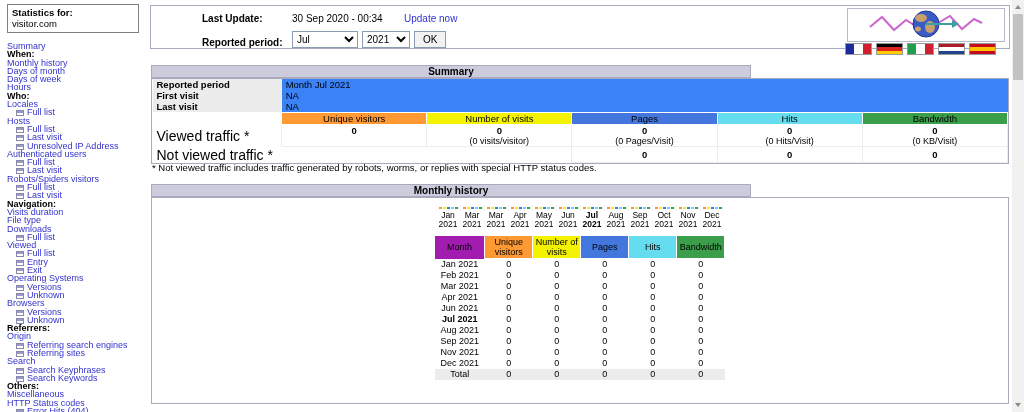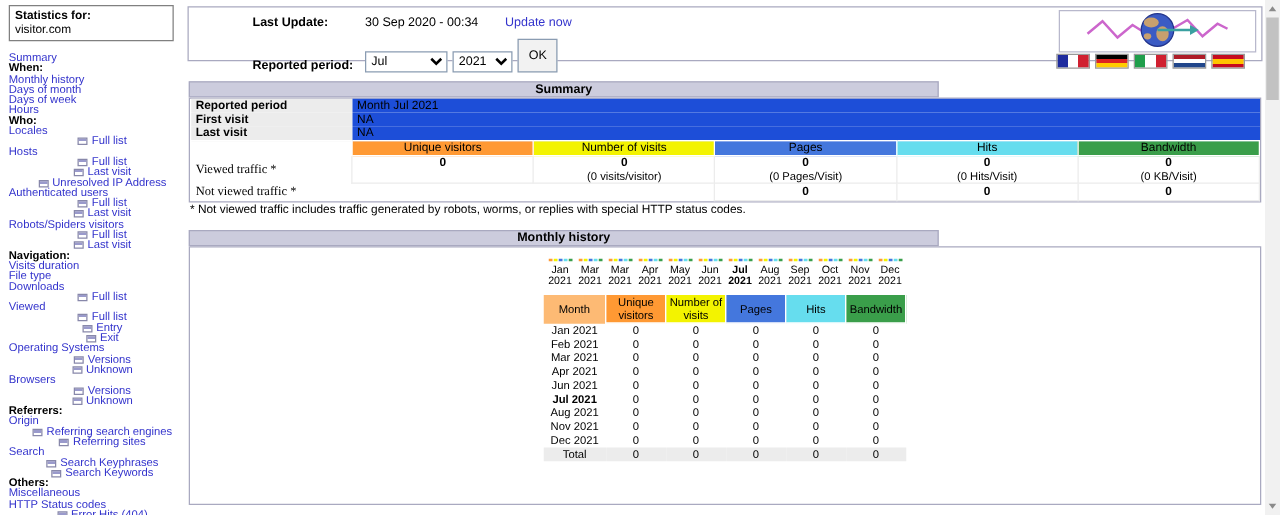--- a/index.html
+++ b/index.html
@@ -10,71 +10,71 @@
   }
   .page { position:relative; width:1024px; height:412px; }
 
   
   .sidebar { position:absolute; left:0; top:0; width:148px; padding:4px 0 0 7px; }
   .stats-box { width:132px; border:1px solid #808080; background:#fff; padding:2px 4px 3px; font-size:9.5px; line-height:11px; }
   .stats-box .t { font-weight:bold; }
   .menu { margin-top:9px; font-size:9px; line-height:8.3px; }
   .menu a { display:block; color:#3333CC; text-decoration:none; white-space:nowrap; }
   .menu .m-hdr { font-weight:bold; color:#000; white-space:nowrap; }
-  .menu .m-sub { padding-left:9px;text-align:center; }
+  .menu .m-sub { padding-left:9px; }
   .tbl-icon { display:inline-block; width:8px; height:6px; border:1px solid #8888AA;
     background:linear-gradient(to bottom,#9A9ACC 0 2px,#fff 2px); margin-right:3px; vertical-align:-1px; }
 
   
   .content { position:absolute; left:150px; top:0; width:862px; height:412px; font-size:10px; }
 
   .header-frame { position:absolute; left:0; top:5px; width:860px; height:44px; border:1px solid #A9A9C0; background:#fff; }
   .hrow { position:absolute; left:6px; display:flex; align-items:flex-end;margin-left:45px; }
   .hrow.r1 { top:7px; } .hrow.r2 { top:25px; }
   .hlbl { font-weight:bold; width:90px; font-size:10px; }
   .hval { font-size:10px; width:112px; }
   .hlink { color:#3333CC; text-decoration:none; font-size:10px; }
   select { font-family:inherit; font-size:10px; height:17px; border:1px solid #8A9CB2; background:#fff; margin-right:4px; }
   .sel-month { width:66px; } .sel-year { width:48px; }
-  .ok-btn { font-family:inherit; font-size:10px; height:27px; padding:0 8px; border:1px solid #8A9CB2; background:#F2F2F2; }
+  .ok-btn { font-family:inherit; font-size:10px; height:17px; padding:0 8px; border:1px solid #8A9CB2; background:#F2F2F2; }
 
   .logo-box { position:absolute; right:4px; top:2px; width:158px; height:34px; border:1px solid #B8B8CC; background:#fff; text-align:center; }
   .flags { position:absolute; right:8px; top:37px; width:156px; display:flex; gap:4px; }
   .flag { display:inline-block; width:27px; height:12px; border:0.5px solid #999; }
 
   
   .title-bar { width:600px; height:13px; background:#CCCCDD; border:1px solid #A9A9C0;
     text-align:center; font-size:10px; font-weight:bold; line-height:11px; }
   .sec-box { width:858px; border:1px solid #A9A9C0; background:#fff; }
 
   .summary-sec { position:absolute; left:1px; top:65px; }
   .summary-table { width:856px; border-collapse:collapse; font-size:9.5px; }
   .summary-table td { padding:0 4px; }
   .s-lbl { font-weight:bold; background:#ECECEC; height:10px; }
-  .s-val { background:#1d4ed8; }
+  .s-val { background:#3b82f6; }
   .s-head td { text-align:center; font-size:9.5px; height:12px; border:1px solid #fff; }
-  .s-rowlbl { font-size:10px; height:22px;font-family:Liberation Serif, serif; }
+  .s-rowlbl { font-size:14px; height:22px; }
   .s-cell { text-align:center; vertical-align:top; border:1px solid #ECECEC; }
   .s-cell .main { font-weight:bold; font-size:9.5px; line-height:11px; }
   .s-cell .sub { font-size:9px; line-height:10px; }
   .nv-row td { height:14px; }
   .nv-val { text-align:center; font-weight:bold; border:1px solid #ECECEC; }
 
   .footnote { position:absolute; left:2px; top:162px; font-size:9.5px; }
 
   .monthly-sec { position:absolute; left:1px; top:184px; }
   .monthly-box { height:207px; }
   .m-chart { margin-top:7px; display:flex; justify-content:center; }
   .m-col { width:24px; text-align:center; font-size:8.5px; line-height:9px; }
   .m-bars { height:4px; display:flex; justify-content:center; align-items:flex-end; gap:1px; margin-bottom:2px; }
   .m-bar { width:3px; height:2px; display:inline-block; }
 
   .monthly-table { margin:6px auto 0; border-collapse:collapse; font-size:9px; }
   .monthly-table th { font-weight:normal; font-size:9px; padding:1px 2px; height:20px; }
-  .mt-month-h { background:#fdba74; width:50px; }
+  .mt-month-h { background:#a21caf; width:50px; }
   .mt-col-h { width:48px; border:1px solid #fff; }
   .monthly-table td { text-align:center; height:11px; padding:0 2px; }
   .mt-total td { background:#ECECEC; }
 
   
   .scrollbar { position:absolute; right:0; top:0; width:12px; height:412px; background:#F1F1F1; }
   .sb-thumb { position:absolute; left:1px; top:14px; width:10px; height:66px; background:#C2C2C2; }
   .sb-up,.sb-down { position:absolute; left:3px; width:0; height:0; border-left:3px solid transparent; border-right:3px solid transparent; }
   .sb-up { top:5px; border-bottom:4px solid #8a8a8a; }
   .sb-down { bottom:5px; border-top:4px solid #8a8a8a; }
@@ -442,20 +442,28 @@
               </tr>
               <tr>
                 <td>Aug 2021</td>
                 <td>0</td>
                 <td>0</td>
                 <td>0</td>
                 <td>0</td>
                 <td>0</td>
               </tr>
               <tr>
+                <td>Sep 2021</td>
+                <td>0</td>
+                <td>0</td>
+                <td>0</td>
+                <td>0</td>
+                <td>0</td>
+              </tr>
+              <tr>
                 <td>Nov 2021</td>
                 <td>0</td>
                 <td>0</td>
                 <td>0</td>
                 <td>0</td>
                 <td>0</td>
               </tr>
               <tr>
                 <td>Dec 2021</td>
                 <td>0</td>

